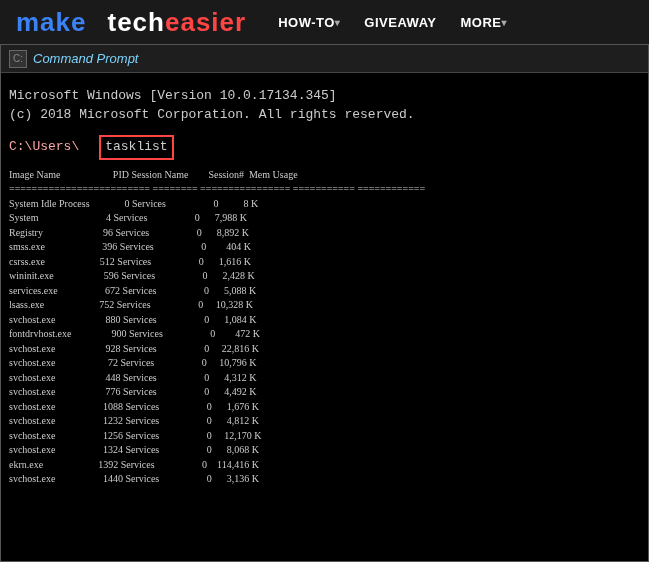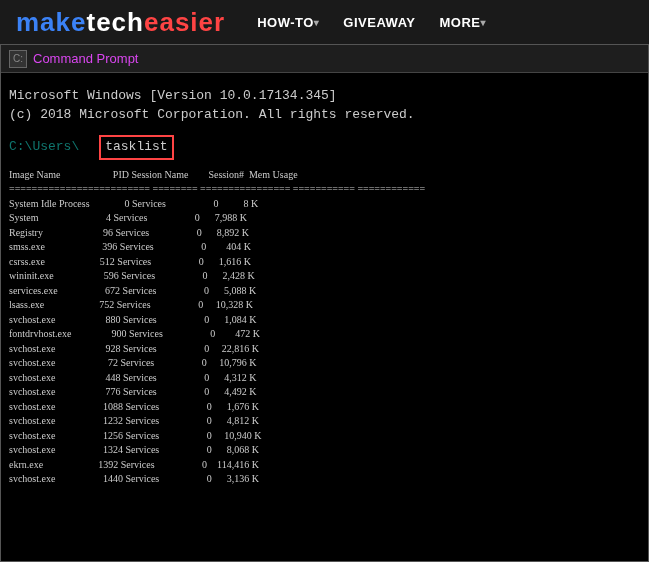--- a/index.html
+++ b/index.html
@@ -18,21 +18,21 @@
       align-items: center;
       padding: 6px 16px;
       height: 44px;
     }
     .navbar-brand {
       font-size: 26px;
       font-weight: bold;
       letter-spacing: 1px;
     }
     .brand-make { color: #3b82f6; }
-    .brand-tech { color: #ffffff; }
+    .brand-tech { color: #ffffff; margin-left: 21px; }
     .brand-easier { color: #ff4444; }
     .navbar-links {
       display: flex;
       gap: 24px;
       margin-left: 32px;
       align-items: center;
     }
     .navbar-link {
       color: #ffffff;
       font-size: 13px;
@@ -71,22 +71,23 @@
       border: 1px solid #666;
       margin-right: 6px;
       display: flex;
       align-items: center;
       justify-content: center;
       font-size: 10px;
       color: #888;
       flex-shrink: 0;
     }
     .cmd-title {
-      color: #d946ef;
+      color: #7dd3fc;
       font-size: 13px;
+      font-style: italic;
     }
 
     
     .cmd-content {
       background: #000000;
       color: #cccccc;
       font-family: 'Courier New', Courier, monospace;
       font-size: 13px;
       line-height: 1.45;
       padding: 14px 8px;
@@ -97,21 +98,21 @@
     .cmd-intro {
       color: #cccccc;
     }
 
     .cmd-prompt-line {
       display: flex;
       align-items: center;
       margin: 4px 0;
     }
     .prompt-path {
-      color: #0f766e;
+      color: #fca5a5;
     }
     .cmd-highlight {
       background: transparent;
       border: 2px solid #ff4444;
       color: #cccccc;
       padding: 1px 4px;
       margin-left: 20px;
     }
 
     pre {
@@ -170,19 +171,19 @@
         <pre>services.exe                   672 Services                   0      5,088 K</pre>
         <pre>lsass.exe                      752 Services                   0     10,328 K</pre>
         <pre>svchost.exe                    880 Services                   0      1,084 K</pre>
         <pre>fontdrvhost.exe                900 Services                   0        472 K</pre>
         <pre>svchost.exe                    928 Services                   0     22,816 K</pre>
         <pre>svchost.exe                     72 Services                   0     10,796 K</pre>
         <pre>svchost.exe                    448 Services                   0      4,312 K</pre>
         <pre>svchost.exe                    776 Services                   0      4,492 K</pre>
         <pre>svchost.exe                   1088 Services                   0      1,676 K</pre>
         <pre>svchost.exe                   1232 Services                   0      4,812 K</pre>
-        <pre>svchost.exe                   1256 Services                   0     10,940 K</pre>
+        <pre>svchost.exe                   1256 Services                   0     12,170 K</pre>
         <pre>svchost.exe                   1324 Services                   0      8,068 K</pre>
         <pre>ekrn.exe                      1392 Services                   0    114,416 K</pre>
         <pre>svchost.exe                   1440 Services                   0      3,136 K</pre>
       </div>
   </div>
 </div>
 
 </body></html>

